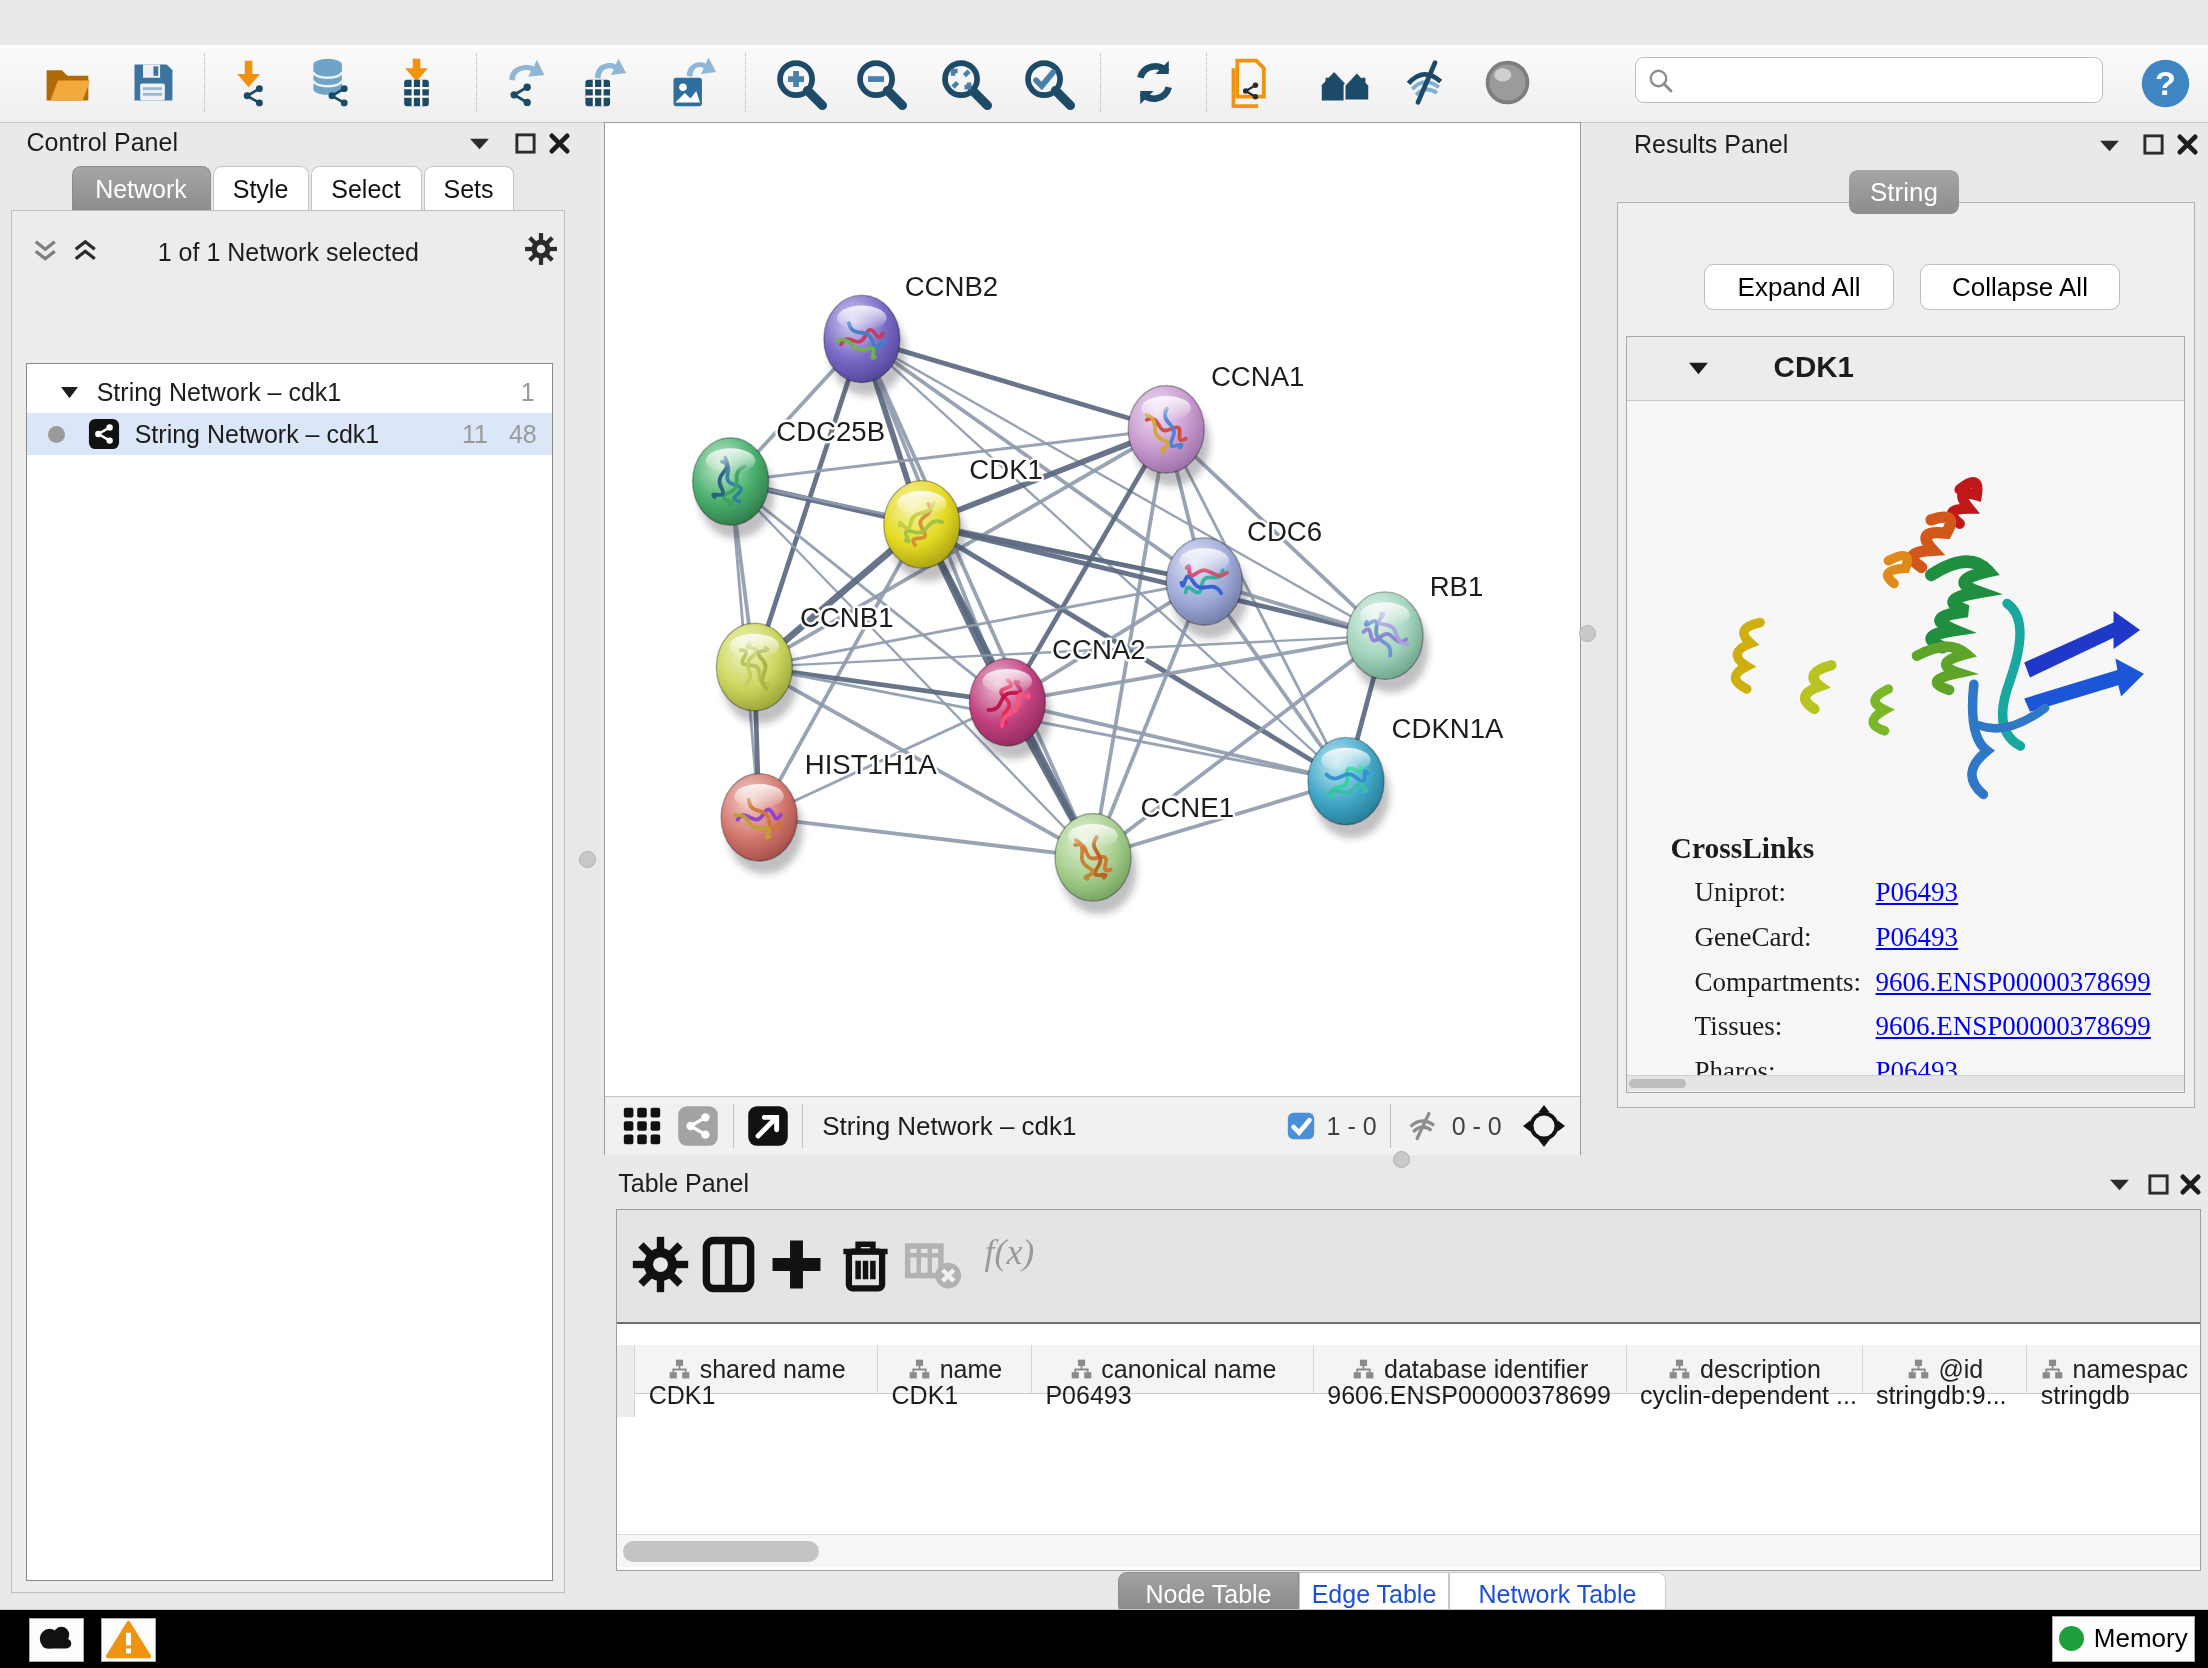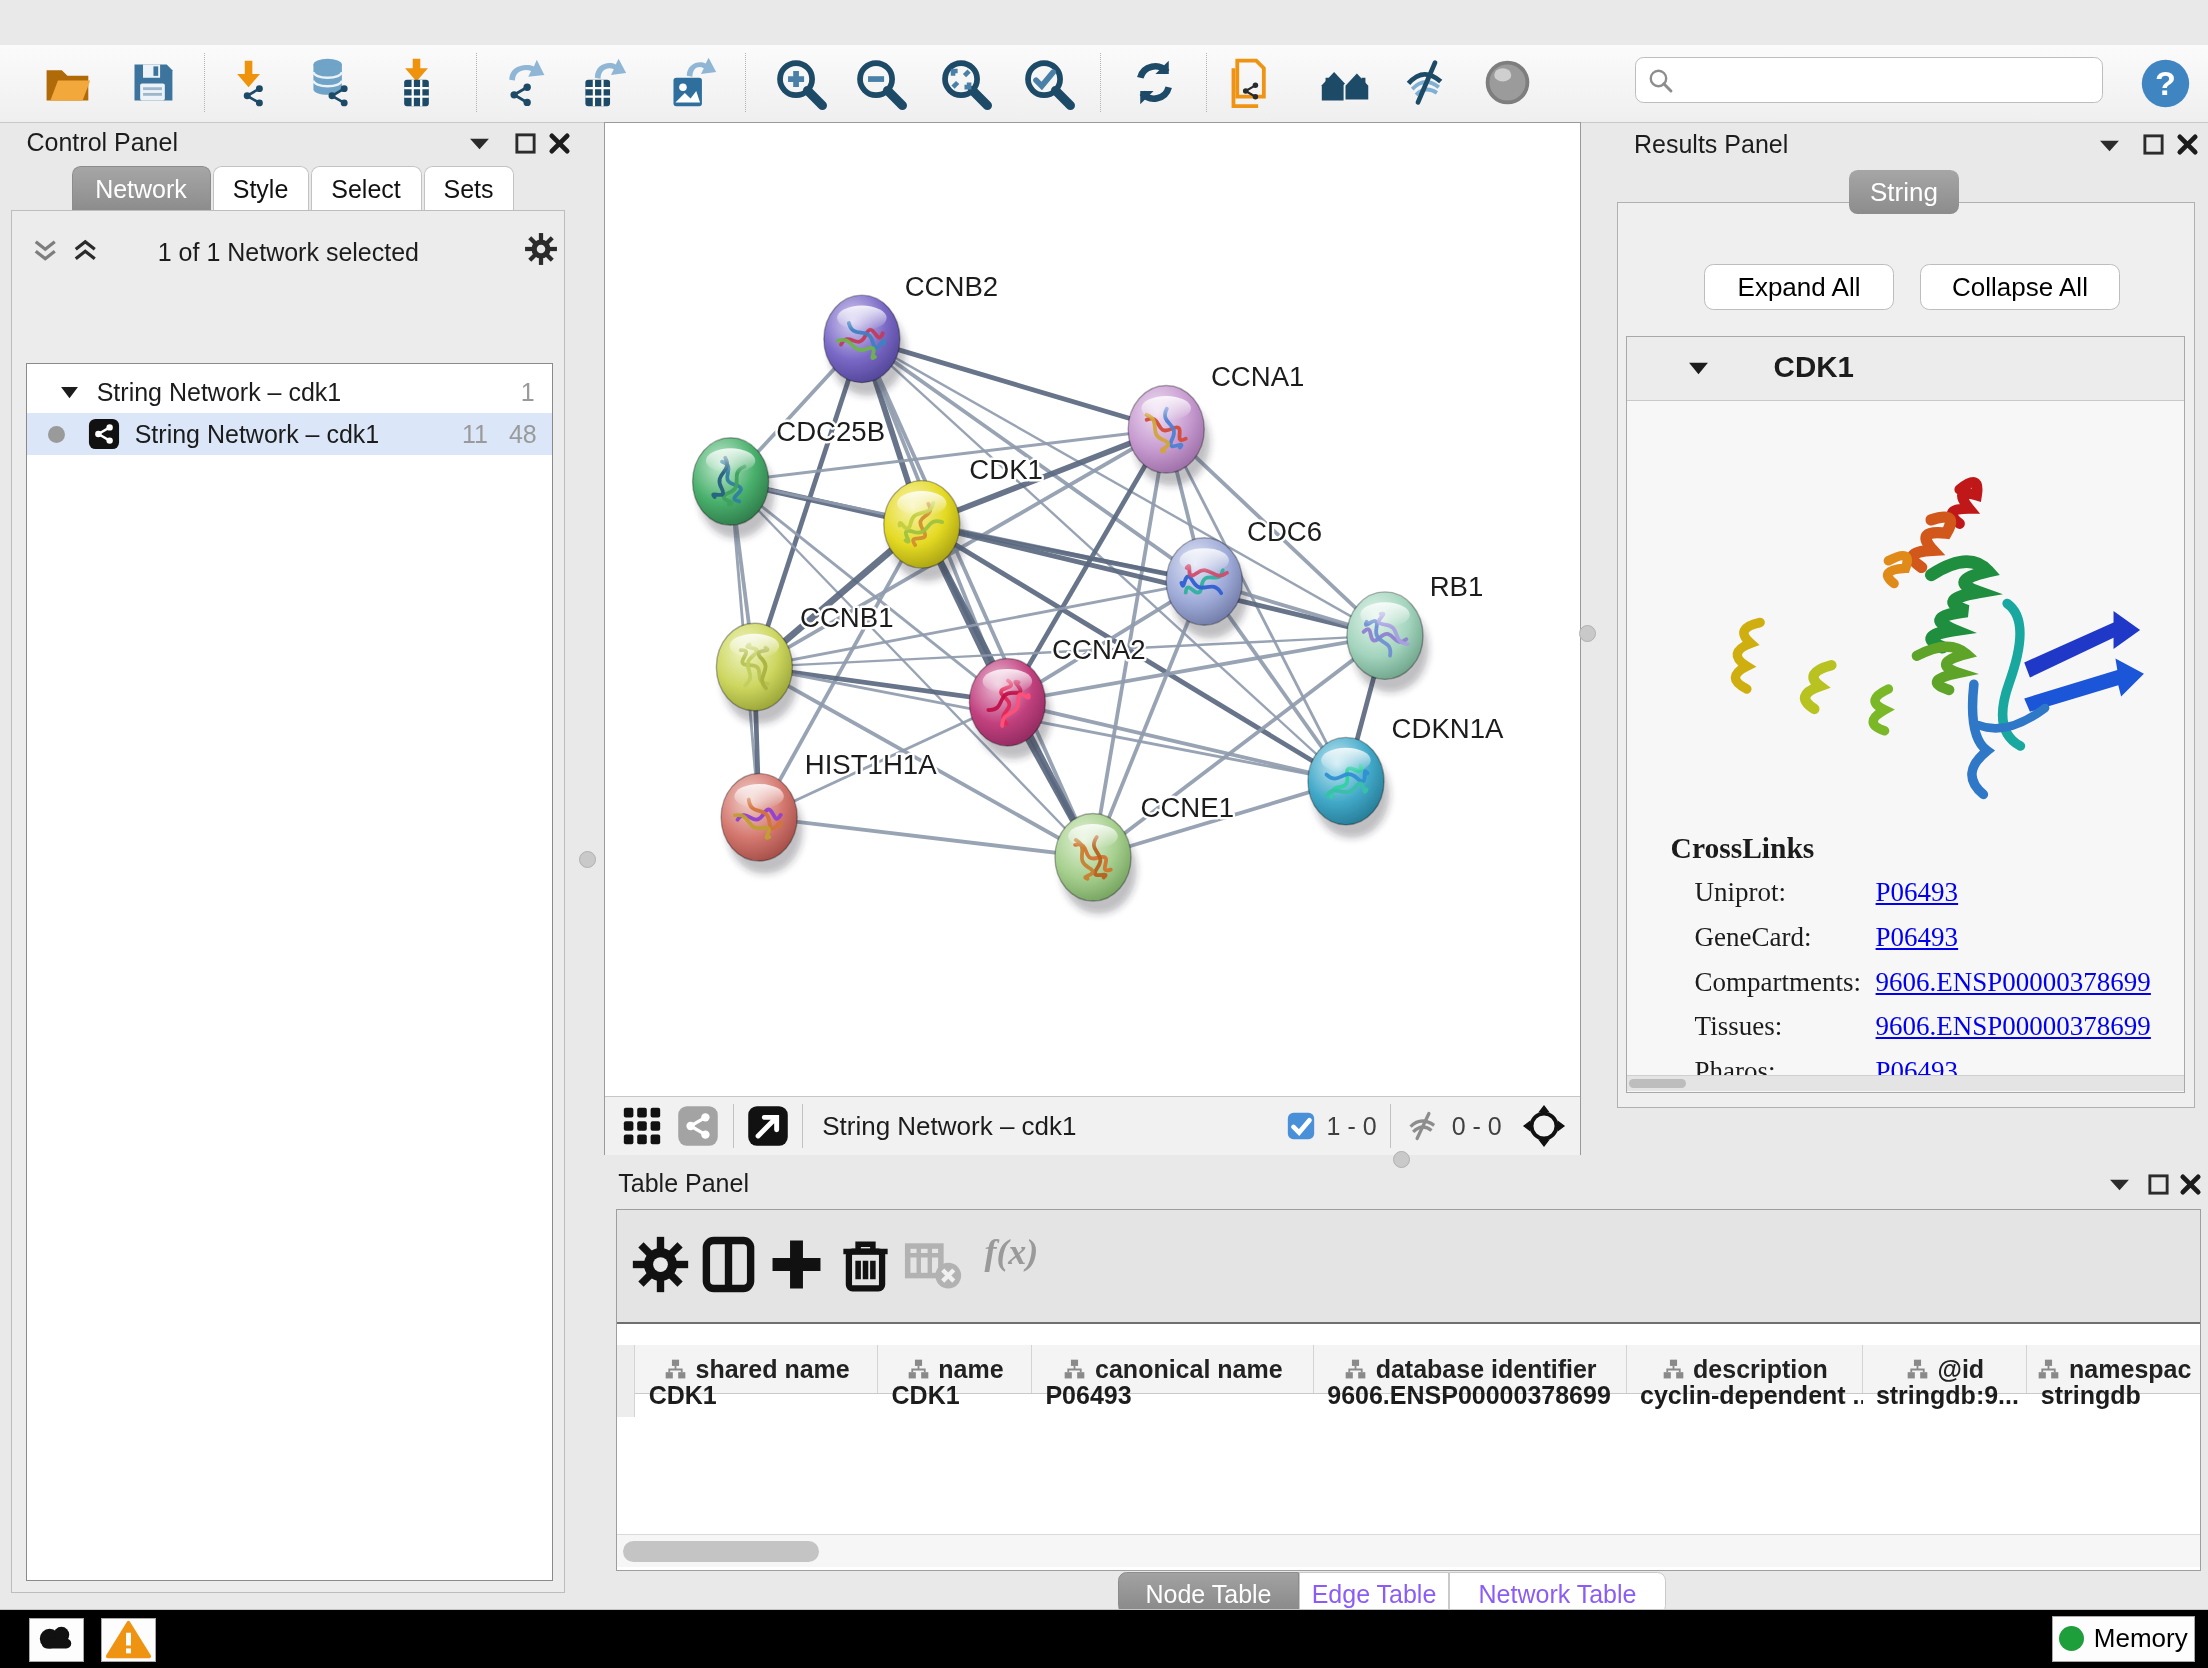--- a/index.html
+++ b/index.html
@@ -46,33 +46,33 @@
   #rbox{position:absolute;left:0px;top:80px;width:576px;height:904px;background:#efefef;border:1px solid #b0b0b0;}
   .rbtn{position:absolute;top:61px;height:46px;background:#fff;border:1px solid #bdbdbd;border-radius:9.5px;
         font-size:26px;cursor:pointer;}
   #rsection{position:absolute;left:7.6px;top:133px;width:557px;height:755px;background:#f7f7f7;border:1px solid #a8a8a8;}
   #rsecthead{position:absolute;left:0;top:0;width:100%;height:63px;background:#ececec;border-bottom:1px solid #c9c9c9;}
   #rdesc{position:absolute;left:0;top:63px;width:100%;height:46px;border-bottom:1px solid #d6d6d6;font-size:26px;}
   .xl{font-family:"Liberation Serif",serif;}
   .xlrow{position:absolute;font-size:27px;}
   
   #tpanel{left:604px;top:1165px;width:1605px;height:444px;}
-  #tbox{position:absolute;left:12.4px;top:44px;width:1583px;height:360px;border:1px solid #9e9e9e;background:#fff;font-weight:bold;}
+  #tbox{position:absolute;left:12.4px;top:44px;width:1583px;height:360px;border:1px solid #9e9e9e;background:#fff;}
   #ttools{position:absolute;left:0;top:0;width:100%;height:112px;background:#e4e4e4;border-bottom:2.9px solid #6f6f6f;}
   .ttbtn{position:absolute;top:25px;width:59px;height:59px;background:transparent;border:none;padding:0;cursor:pointer;}
   #thead{position:absolute;left:0;top:115px;width:100%;height:48px;background:#f4f4f4;border-bottom:1px solid #c9c9c9;display:flex;margin-top:20px;}
   .th{display:flex;align-items:center;justify-content:center;gap:7.6px;font-size:25px;color:#222;
       border-right:1px solid #d4d4d4;box-sizing:border-box;overflow:hidden;white-space:nowrap;}
   #trow{position:absolute;left:0;top:163px;width:100%;height:44px;display:flex;}
   .td{font-size:25px;display:flex;align-items:center;padding-left:13.3px;box-sizing:border-box;overflow:hidden;white-space:nowrap;}
   .gut{width:17px;background:#ededed;border-right:1px solid #d4d4d4;flex:none;}
   #hscroll{position:absolute;left:0;top:324px;width:100%;height:32px;background:#f6f6f6;border-top:1px solid #dadada;}
   #hthumb{position:absolute;left:5.7px;top:5.7px;width:196px;height:21px;border-radius:10.5px;background:#c4c4c4;}
   #ttabs{position:absolute;left:514px;top:407px;height:42px;display:flex;}
-  .ttab{font-size:25px;line-height:42px;text-align:center;background:#fff;border:1px solid #c9c9c9;color:#8b5cf6;cursor:pointer;}
+  .ttab{font-size:25px;line-height:42px;text-align:center;background:#fff;border:1px solid #c9c9c9;color:#1d4ed8;cursor:pointer;}
   .ttab.sel{background:linear-gradient(#a2a2a2,#888);color:#fff;border-color:#8c8c8c;}
   
   #sbar{position:absolute;left:0;top:1609px;width:2208px;height:59px;background:#000000;border-top:1px solid #c4c4c4;}
   .sbtn{position:absolute;top:7.6px;width:55px;height:44px;background:#fdfdfd;border:1.9px solid #a8a8a8;padding:0;cursor:pointer;}
   #membtn{position:absolute;left:2052px;top:5.7px;width:143px;height:46px;background:#fdfdfd;border:1.9px solid #a8a8a8;
           font-size:26px;display:flex;align-items:center;justify-content:center;gap:9.5px;cursor:pointer;}
   .greendot{width:25px;height:25px;border-radius:50%;background:#1f9e3c;}
   .dot{position:absolute;width:15px;height:15px;border-radius:50%;background:#c9c9c9;border:1px solid #b0b0b0;}
   .hctl{cursor:pointer;}
 </style>

